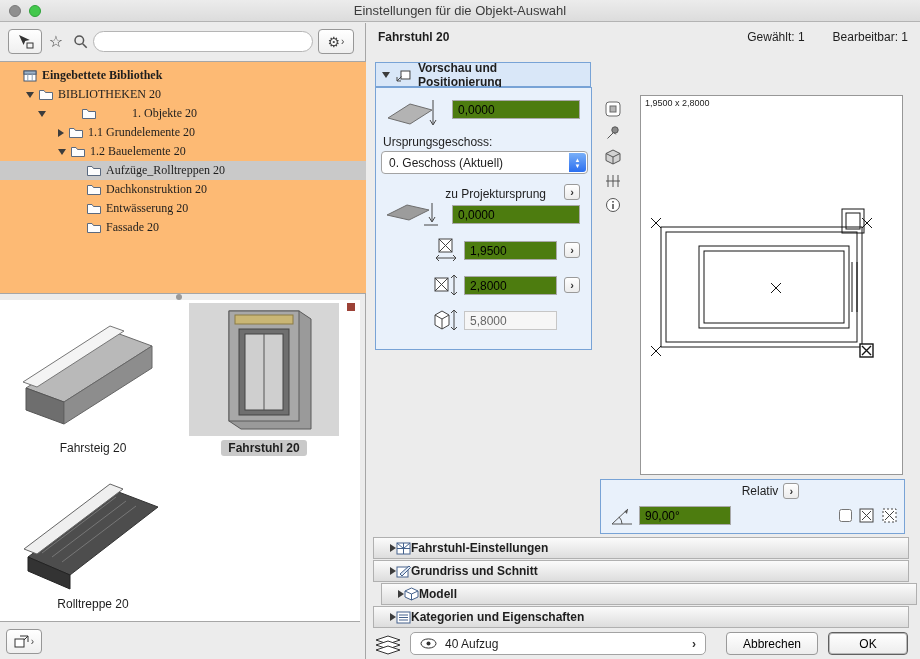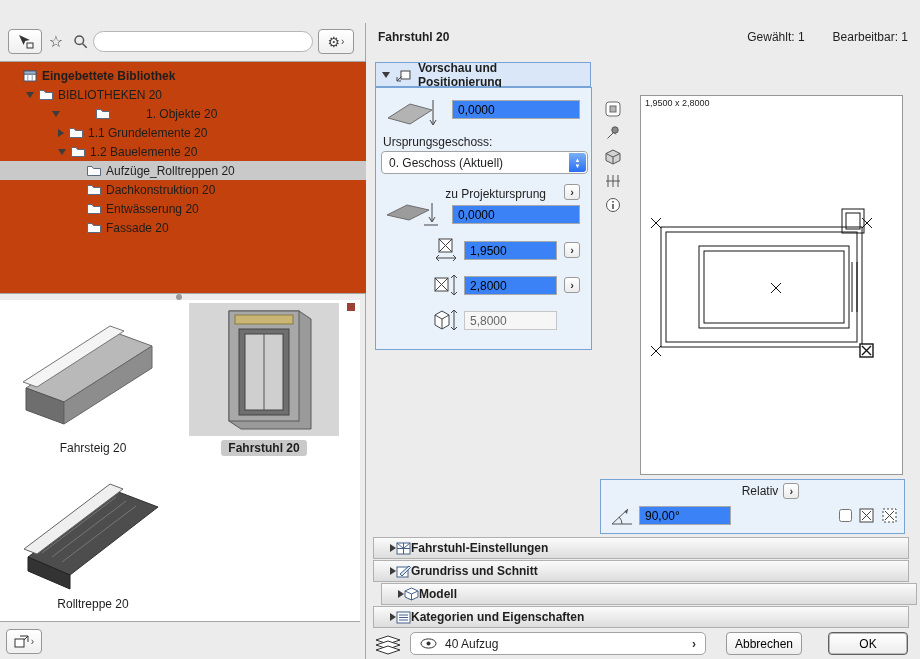--- a/index.html
+++ b/index.html
@@ -13,22 +13,22 @@
   .tl{position:absolute;top:5px;width:12px;height:12px;border-radius:50%;}
   .tl.close{left:9px;background:#8f8f8f;border:1px solid #7a7a7a;}
   .tl.zoom{left:29px;background:#43c84c;border:1px solid #2fa23a;}
   
   .left{position:absolute;left:0;top:23px;width:366px;bottom:0;border-right:1px solid #a6a6a6;background:#ececec;}
   .tbtn{position:absolute;height:25px;background:linear-gradient(#ffffff,#efefef);
     border:1px solid #979797;border-radius:4px;display:flex;align-items:center;justify-content:center;gap:1px;}
   .iconbtn-plain{position:absolute;background:none;border:none;display:flex;align-items:center;justify-content:center;}
   .search{position:absolute;left:93px;top:8px;width:220px;height:21px;border:1px solid #b5b5b5;
     border-radius:11px;background:#fff;padding:0 10px;font-size:12px;font-family:"Liberation Sans",sans-serif;}
-  .tree{position:absolute;left:0;top:38px;width:432px;height:233px;background:#c2410c;
-    border-top:1px solid #a6a6a6;border-bottom:1px solid #a6a6a6;padding-top:4px;overflow:hidden;}
+  .tree{position:absolute;left:0;top:38px;width:432px;height:233px;background:#fdba74;
+    border-top:1px solid #a6a6a6;border-bottom:1px solid #a6a6a6;padding-top:4px;overflow:hidden;font-family:Liberation Serif, serif;}
   .trow{height:19px;display:flex;align-items:center;gap:5px;white-space:nowrap;}
   .trow.sel{background:#c9c9c9;}
   .trow .lbl{font-size:12px;}
   .trow.bold .lbl{font-weight:bold;}
   .tri{width:0;height:0;display:inline-block;flex:none;}
   .tri.d{border-left:4.5px solid transparent;border-right:4.5px solid transparent;border-top:6px solid #3c3c3c;}
   .tri.r{border-top:4.5px solid transparent;border-bottom:4.5px solid transparent;border-left:6px solid #3c3c3c;}
   .tri.hid{visibility:hidden;border-left:4.5px solid transparent;border-right:4.5px solid transparent;border-top:6px solid #000;}
   .splitter{position:absolute;left:0;top:271px;width:360px;height:6px;background:#ececec;}
   .splitter .dot{position:absolute;left:176px;top:0px;width:6px;height:6px;border-radius:50%;background:#9a9a9a;}
@@ -40,21 +40,21 @@
   .scrollind{position:absolute;right:5px;top:3px;width:8px;height:8px;background:#9c4136;}
   .lbottom{position:absolute;left:0;bottom:0;width:360px;height:37px;background:#ececec;}
   
   .right{position:absolute;left:366px;top:23px;width:554px;bottom:0;background:#ececec;}
   .objname{position:absolute;left:12px;top:7px;font-weight:bold;font-size:12px;}
   .status{position:absolute;right:12px;top:7px;font-size:12px;display:flex;gap:28px;}
   .sechead{position:absolute;left:9px;top:39px;width:216px;height:25px;background:#d9e7f8;
     border:1px solid #78a3d6;display:flex;align-items:center;gap:6px;padding:0 6px;}
   .sechead .lbl{font-weight:bold;font-size:12px;}
   .cbox{position:absolute;left:9px;top:64px;width:217px;height:263px;background:#e9f1fb;border:1px solid #78a3d6;}
-  .cbox .field, .relbox .field{position:absolute;height:19px;border:1px solid #a9a9a9;background:#3b82f6;
+  .cbox .field, .relbox .field{position:absolute;height:19px;border:1px solid #a9a9a9;background:#4d7c0f;
     font-size:12px;font-family:"Liberation Sans",sans-serif;padding:0 5px;}
   .cbox .field:disabled{background:#f6f6f6;color:#666;border-color:#c6c6c6;}
   .slabel{position:absolute;font-size:12px;}
   .dropdown{position:absolute;left:5px;top:63px;width:207px;height:23px;background:#fff;border:1px solid #a3a3a3;
     border-radius:4px;display:flex;align-items:center;padding-left:7px;font-size:12px;}
   .stepper{position:absolute;right:1px;top:1px;bottom:1px;width:17px;border-radius:0 3px 3px 0;
     background:linear-gradient(#79b0f8,#2a6ef0);display:flex;flex-direction:column;align-items:center;justify-content:center;color:#fff;}
   .stepper span{font-size:6px;line-height:6px;}
   .chev{position:absolute;width:16px;height:16px;border:1px solid #9a9a9a;border-radius:3px;
     background:linear-gradient(#fff,#ececec);font-size:11px;line-height:14px;text-align:center;font-weight:bold;color:#333;padding:0;}
@@ -76,20 +76,25 @@
   .btn{position:absolute;top:609px;height:23px;border-radius:4px;background:linear-gradient(#ffffff,#ededed);
     border:1px solid #9a9a9a;font-size:12px;font-family:"Liberation Sans",sans-serif;text-align:center;}
   .btn.ok{border:1px solid #606060;box-shadow:0 0 0 1px #b9b9b9 inset;}
   svg{display:block;}
 </style>
 </head>
 <body>
 
 <div class="win">
 
+  <div class="titlebar">
+    <span class="tl close"></span>
+    <span class="tl zoom"></span>
+    <span>Einstellungen für die Objekt-Auswahl</span>
+  </div>
 
   <div class="left">
 
     <button class="tbtn" style="left:8px;top:6px;width:34px;">
       <svg width="18" height="16" viewBox="0 0 18 16">
         <path d="M3 1l4.6 10 1.6-4 4.6-1z" fill="#333"></path>
         <rect x="11" y="9" width="6" height="5" fill="none" stroke="#333"></rect>
       </svg>
     </button>
     <button class="iconbtn-plain" style="left:46px;top:8px;width:20px;height:20px;font-size:16px;color:#444;">
@@ -121,21 +126,21 @@
 
 
       <div class="trow" style="padding-left:26px;">
         <span class="tri d"></span>
         <svg width="14" height="11" viewBox="0 0 14 11">
           <path d="M0.5 1.5H5l1.5 2h7v7H0.5z" fill="#fdfdfd" stroke="#5a6a80"></path>
         </svg>
         <span class="lbl">BIBLIOTHEKEN 20</span>
       </div>
 
-      <div class="trow" style="padding-left:52px;gap:36px;">
+      <div class="trow" style="padding-left:38px;gap:36px;">
         <span class="tri d"></span>
         <svg width="14" height="11" viewBox="0 0 14 11">
           <path d="M0.5 1.5H5l1.5 2h7v7H0.5z" fill="#fdfdfd" stroke="#5a6a80"></path>
         </svg>
         <span class="lbl">1. Objekte 20</span>
       </div>
 
       <div class="trow" style="padding-left:58px;">
         <span class="tri r"></span>
         <svg width="14" height="11" viewBox="0 0 14 11">
@@ -456,17 +461,17 @@
     </span>
     <div class="footer-dd">
       <svg width="17" height="11" viewBox="0 0 17 11">
         <ellipse cx="8.5" cy="5.5" rx="7.5" ry="4.6" fill="none" stroke="#333"></ellipse>
         <circle cx="8.5" cy="5.5" r="2" fill="#333"></circle>
       </svg>
       <span>40 Aufzug</span>
       <span class="spacer"></span>
       <span style="font-weight:bold;color:#333;">›</span>
     </div>
-    <button class="btn" style="left:360px;width:76px;">Abbrechen</button>
+    <button class="btn" style="left:360px;width:92px;">Abbrechen</button>
     <button class="btn ok" style="left:462px;width:80px;">OK</button>
   </div>
 
 </div>
 
 </body></html>

